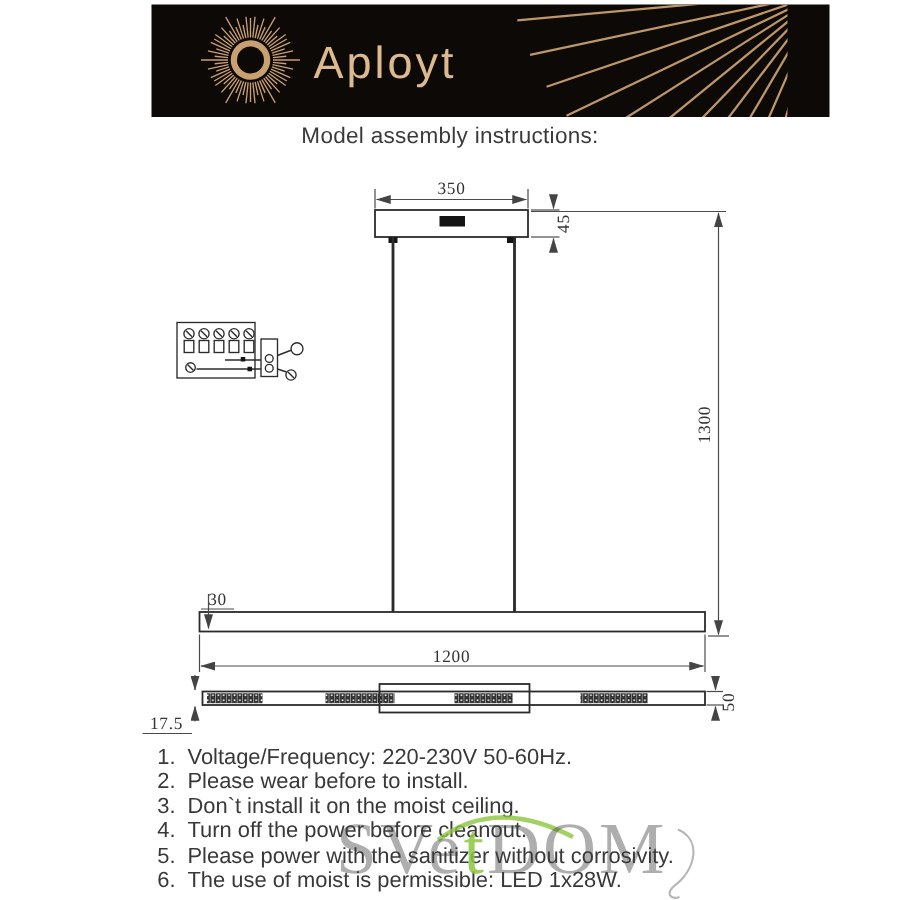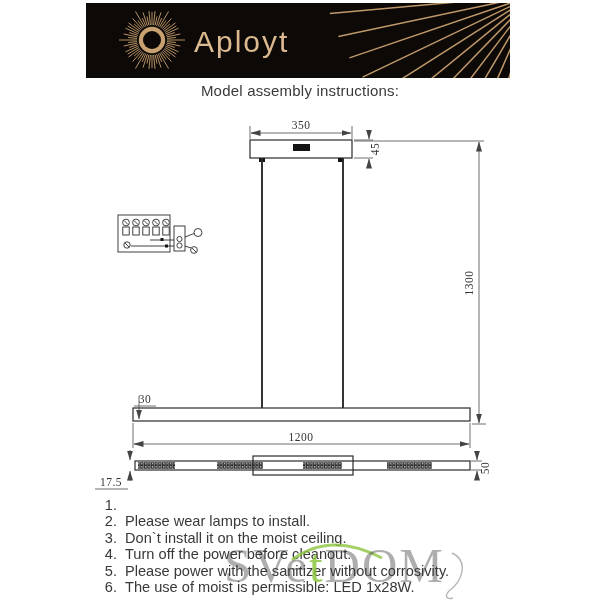--- a/index.html
+++ b/index.html
@@ -1,20 +1,20 @@
 <!DOCTYPE html>
 <html style="--banner-bg: #0c0907; --gold: #c9a06f; --gold-light: #dcb98f; --green: #8dc63f; --ink: #3a3a3a; --line: #2b2b2b;"><head>
 <meta charset="utf-8">
 <style>
   html,body{margin:0;padding:0;}
   body{width:600px;height:600px;background:#ffffff;font-family:"Liberation Sans",sans-serif;position:relative;overflow:hidden;}
   .page{position:absolute;inset:0;background:#fff;}
 
   
-  .banner{position:absolute;left:86px;top:3px;width:424px;height:75px;background:var(--banner-bg);overflow:hidden;}
+  .banner{position:absolute;left:101px;top:3px;width:424px;height:75px;background:var(--banner-bg);overflow:hidden;padding-left:28px;}
   .banner svg{position:absolute;inset:0;}
   #sunburst line{stroke:var(--gold);stroke-width:0.9;}
   #corner-rays line{stroke:var(--gold);stroke-width:1.5;opacity:.95;}
   .ring{fill:var(--gold);}
   .ringin{fill:var(--banner-bg);}
   .brand{fill:var(--gold-light);font-family:"Liberation Sans",sans-serif;font-size:30px;letter-spacing:2px;}
 
   
   .hdr{position:absolute;left:0;top:83px;width:600px;text-align:center;color:var(--ink);
        font-size:15px;line-height:16.5px;letter-spacing:.2px;}
@@ -251,24 +251,25 @@
       <circle class="fw" cx="198" cy="232.5" r="4"></circle>
       <line x1="185" y1="246" x2="191" y2="248"></line>
       <circle class="fw" cx="194" cy="250" r="3.4"></circle>
       <line x1="192" y1="248" x2="196" y2="252"></line>
     </g>
   </svg>
 
   <div class="instr">
     <div class="row">
       <span class="num">1.</span>
+      <span>Voltage/Frequency: 220-230V 50-60Hz.</span>
     </div>
     <div class="row">
       <span class="num">2.</span>
-      <span>Please wear lamps to install.</span>
+      <span>Please wear before to install.</span>
     </div>
     <div class="row">
       <span class="num">3.</span>
       <span>Don`t install it on the moist ceiling.</span>
     </div>
     <div class="row">
       <span class="num">4.</span>
       <span>Turn off the power before cleanout.</span>
     </div>
     <div class="row">

